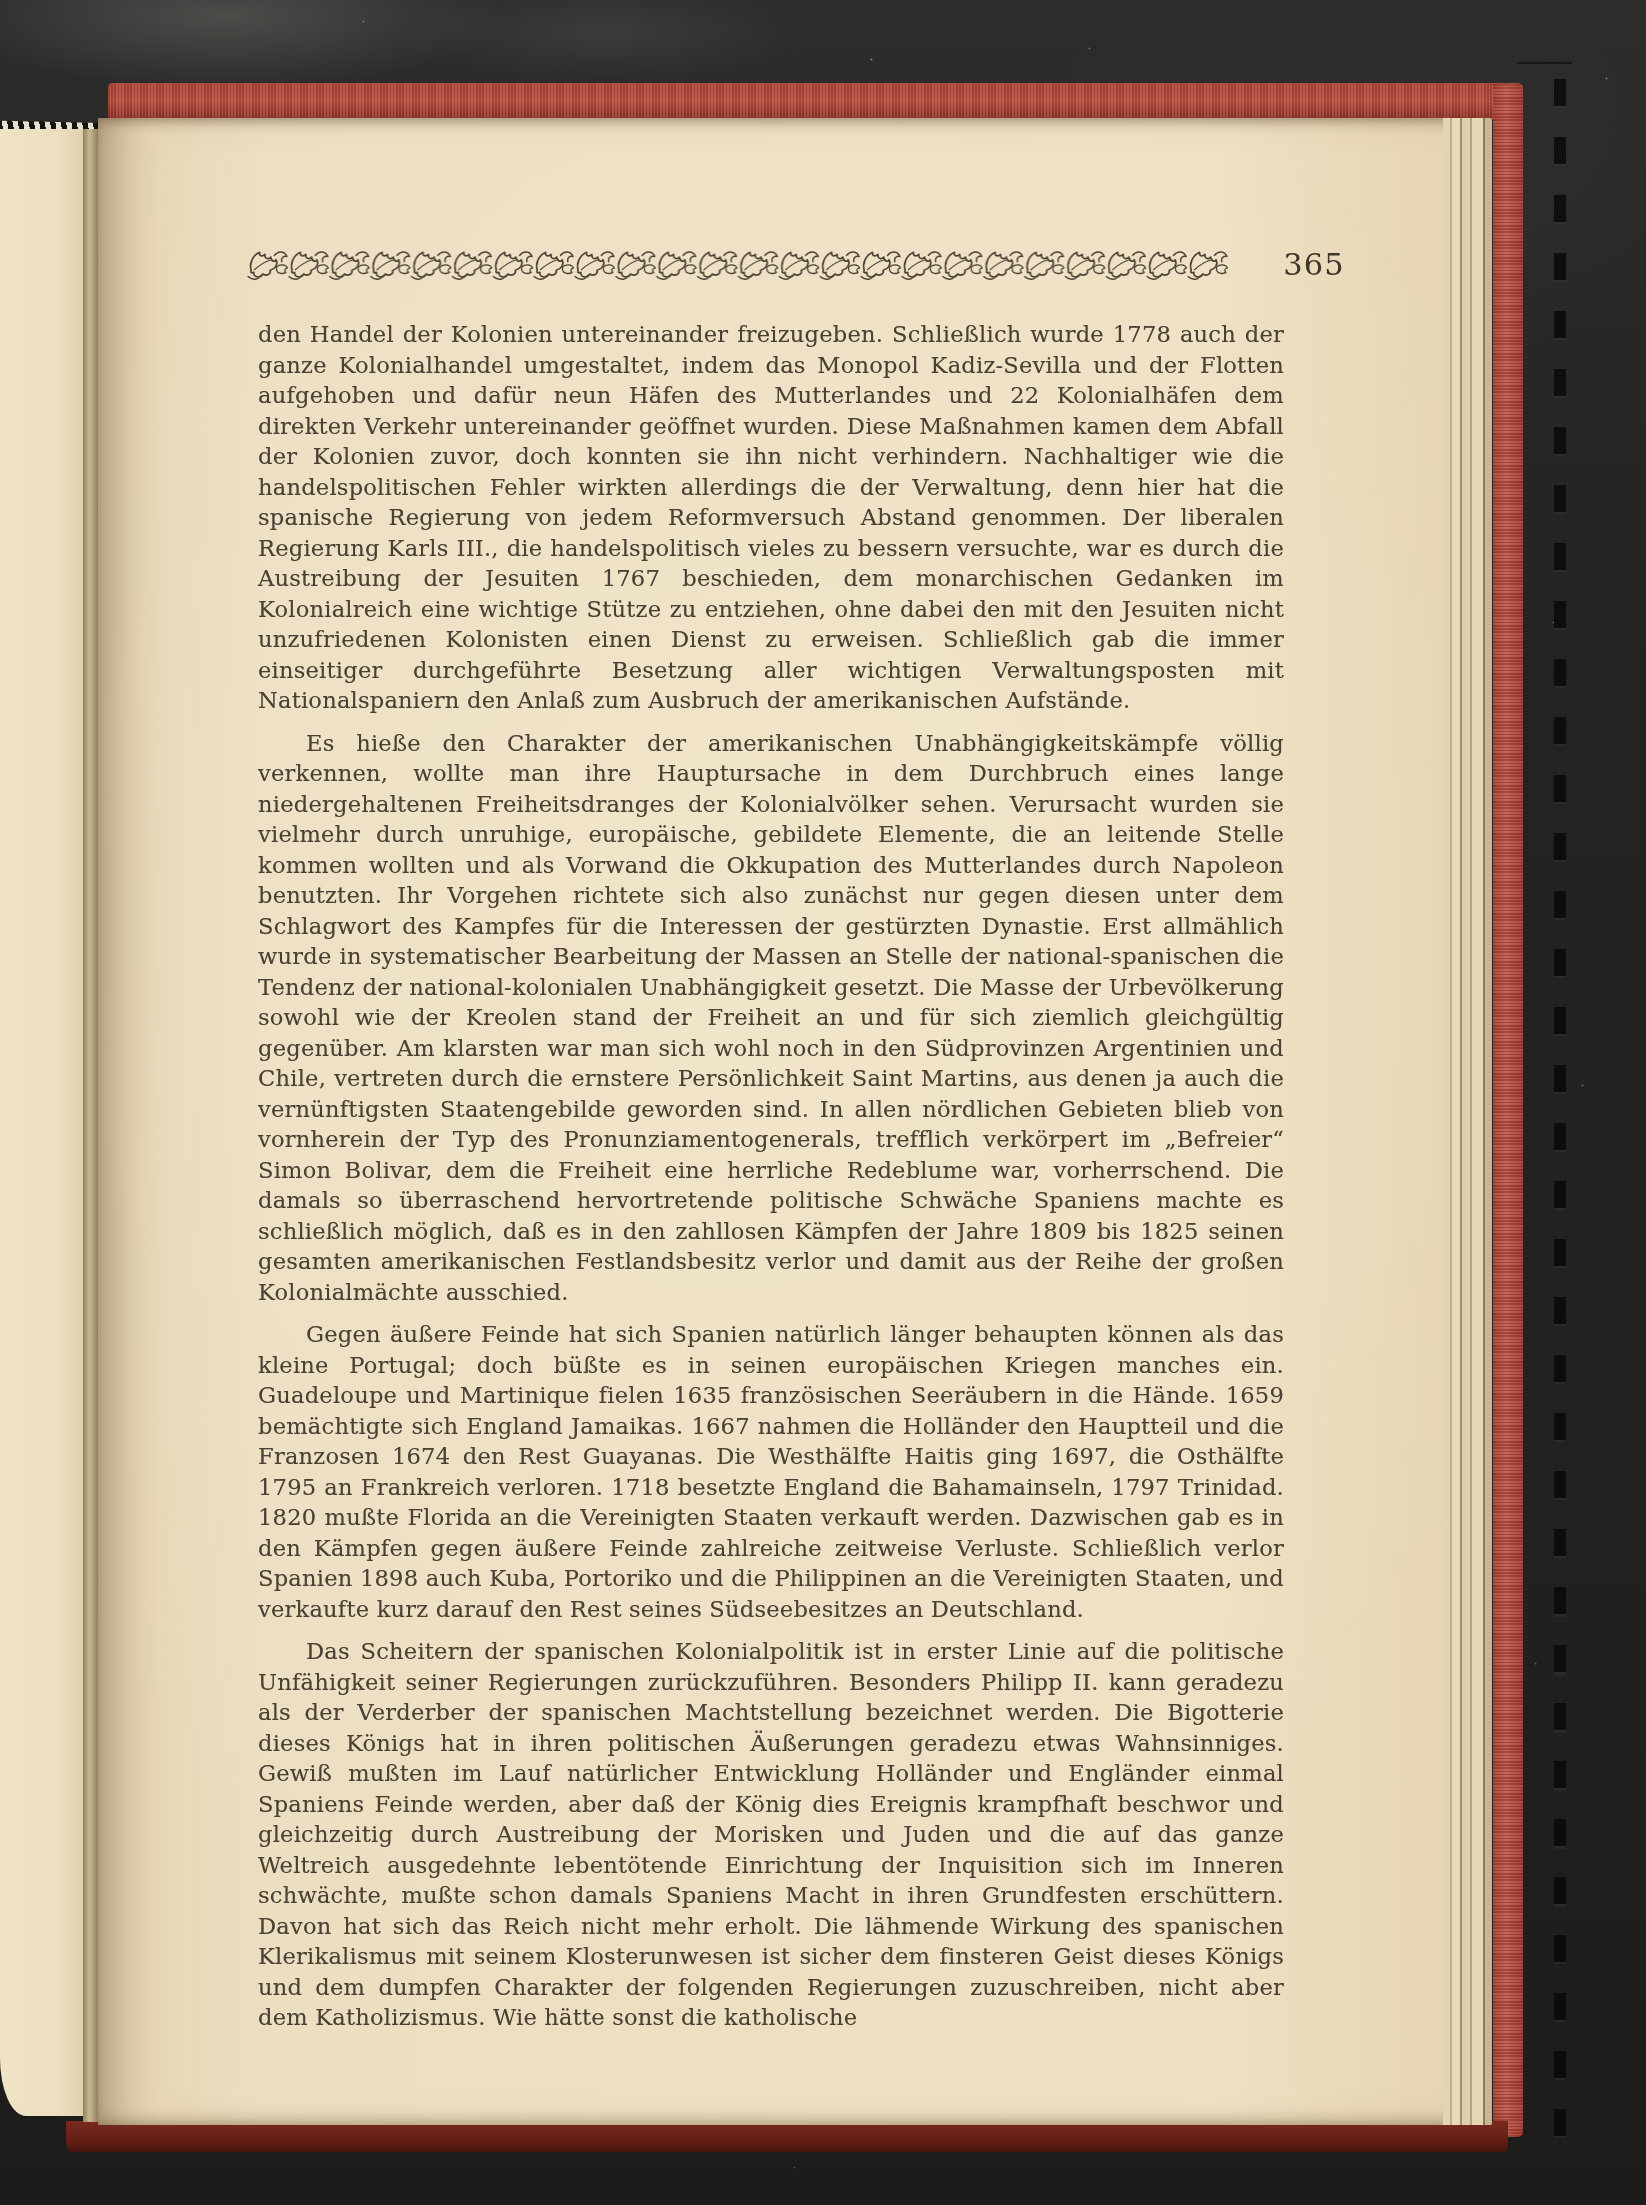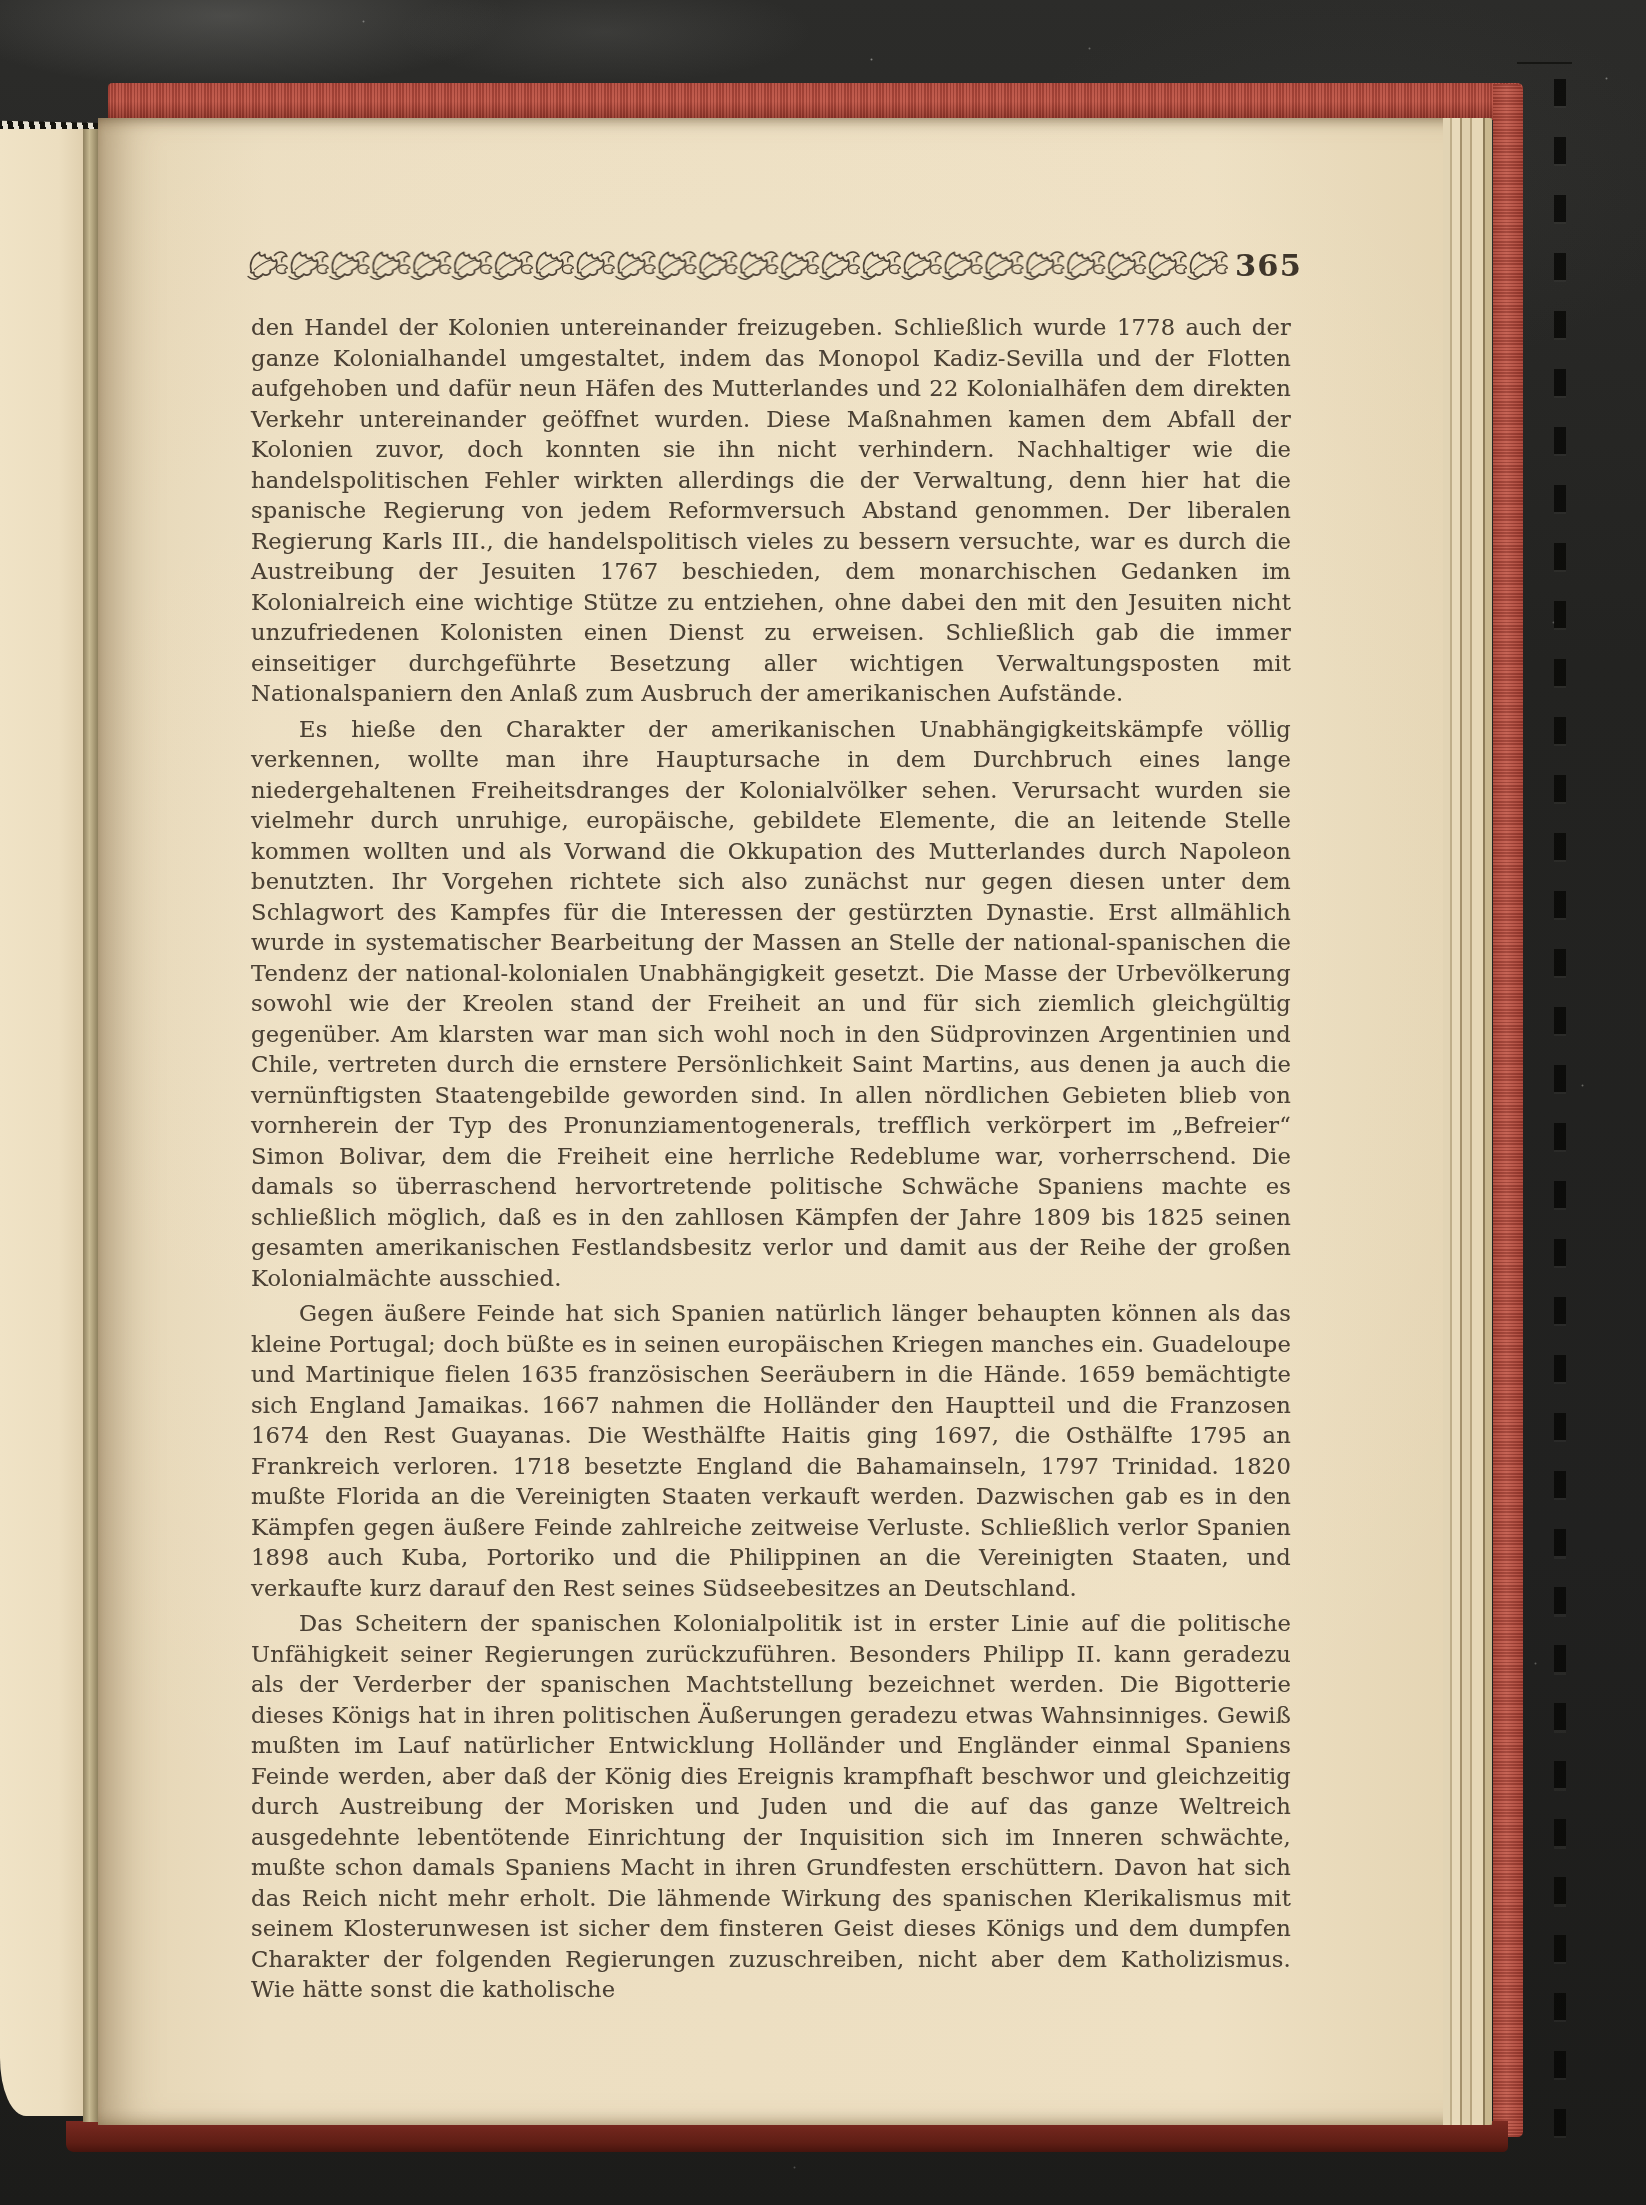--- a/index.html
+++ b/index.html
@@ -63,25 +63,25 @@
       inset 0 -10.5px 13.7px -8.4px rgba(105,80,45,.42);}
   #fore-edge{right:0;top:0;width:49px;height:100%;
     background:repeating-linear-gradient(90deg,
       #e2d4b4 0 6.8px,#bfae8a 6.8px 9px,#e8dabb 9px 17.4px,#a4916c 17.4px 19px,
       #dfd0ae 19px 27px,#b7a47e 27px 29px,#e6d7b6 29px 40px,#8d7b58 40px 42px,#c9b88f 42px 49px);
     border-radius:0 3.2px 3.2px 0;}
 
   
   #ornament-band{left:149px;top:129px;width:981px;height:37px;}
   #page-number{left:1137px;top:128px;width:158px;height:38px;line-height:38px;
-    font-size:30.5px;font-weight:bold;color:#3f362b;letter-spacing:1.1px;}
+    font-size:30.5px;font-weight:normal;color:#3f362b;letter-spacing:1.1px;text-align:center;}
   #text-block{left:148px;top:189px;width:1050px;color:#4a4034;
     font-size:22.6px;line-height:30.5px;text-align:justify;letter-spacing:0.2px;
     text-shadow:0 0 0.5px rgba(74,64,52,.35);}
-  #text-block p.para{margin:5px;padding:0;}
+  #text-block p.para{margin:12px;padding:0;}
   #text-block p.para.indent{text-indent:48px;}
 </style>
 </head>
 <body>
 
 <div id="scan-bg" class="abs"></div>
 <div id="dust-specks" class="abs"></div>
 <div id="scratch-line" class="abs"></div>
 <div id="binding-stitches" class="abs"></div>
 

